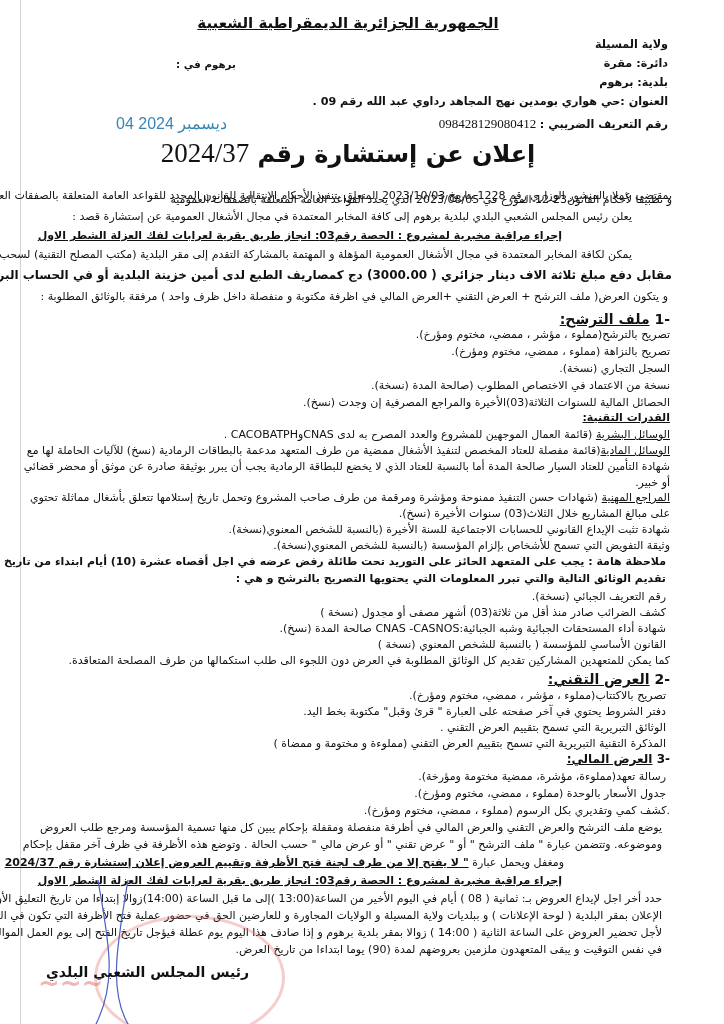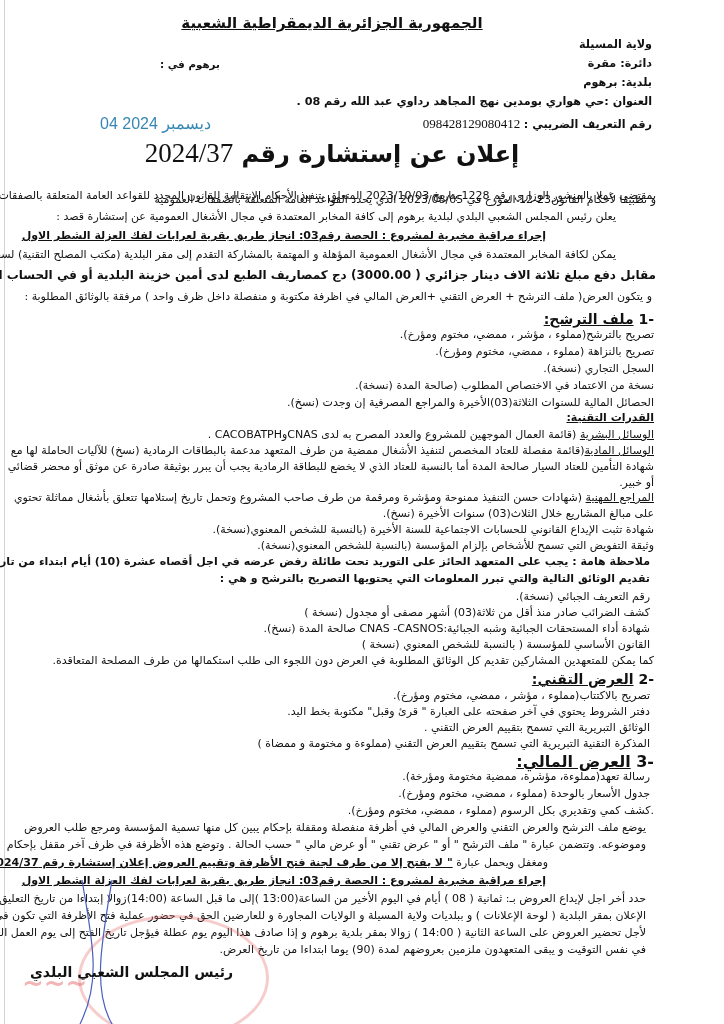--- a/index.html
+++ b/index.html
@@ -1,17 +1,17 @@
 <!DOCTYPE html>
 <html><head>
 <meta charset="utf-8">
 <style>
   html, body { margin:0; padding:0; background:#ffffff; }
   body { width:724px; height:1024px; position:relative; overflow:hidden; font-family:"DejaVu Sans", sans-serif; color:#111; }
-  .page { position:absolute; left:0; top:0; width:664px; height:1024px; direction:rtl; }
+  .page { position:absolute; left:16px; top:0; width:664px; height:1024px; direction:rtl; }
   .abs { position:absolute; white-space:nowrap; }
   .b { font-weight:bold; }
   .u { text-decoration:underline; }
   .t10 { font-size:10.3px; }
   .t11 { font-size:11.2px; }
   .left-edge { position:absolute; left:4px; top:0; width:1px; height:1024px; background:#cfd6cf; }
   .stamp-date { position:absolute; left:100px; top:114px; color:#0369a1; font-size:16px; font-family:Liberation Sans, sans-serif; direction:ltr; opacity:.8; letter-spacing:1px; }
   .main-title { position:absolute; right:0; left:0; top:138px; text-align:center; font-size:24px; font-weight:bold; }
   .main-title .num { font-family:"Liberation Serif", serif; font-weight:normal; font-size:27px; }
   .line { position:absolute; white-space:nowrap; font-size:11px; }
@@ -22,21 +22,21 @@
 </head>
 <body>
 
 <div class="page">
   <div class="left-edge"></div>
 
   <div class="abs b u" style="left:0;right:0;top:14px;text-align:center;font-size:15px;">الجمهورية الجزائرية الديمقراطية الشعبية</div>
   <div class="abs b t11" style="right:12px;top:38px;">ولاية المسيلة</div>
   <div class="abs b t11" style="right:12px;top:57px;">دائرة: مقرة</div>
   <div class="abs b t11" style="right:12px;top:76px;">بلدية: برهوم</div>
-  <div class="abs b t11" style="right:12px;top:95px;">العنوان :حي هواري بومدين نهج المجاهد رداوي عبد الله رقم 08 .</div>
+  <div class="abs b t11" style="right:12px;top:95px;">العنوان :حي هواري بومدين نهج المجاهد رداوي عبد الله رقم 09 .</div>
   <div class="abs t11" style="right:12px;top:116px;">
     <span class="b">رقم التعريف الضريبي :</span>
     <span style="font-family:'Liberation Serif',serif;font-size:13px;">09842812908041​2</span>
   </div>
   <div class="abs b t10" style="left:160px;top:58px;">برهوم في :</div>
   <div class="stamp-date">04 ديسمبر 2024</div>
 
   <div class="main-title">
     <span>إعلان عن إستشارة رقم</span>
     <span class="num">2024/37</span>
@@ -85,21 +85,21 @@
 
   <div class="line b" style="right:10px;top:671px;font-size:14px;">
     <span>-2</span>
     <span class="u">العرض التقني:</span>
   </div>
   <div class="line" style="right:14px;top:705px;">دفتر الشروط  يحتوي في آخر صفحته على العبارة " قرئ وقبل" مكتوبة بخط اليد.</div>
   <div class="line" style="right:14px;top:689px;">تصريح بالاكتتاب(مملوء ، مؤشر ، ممضي، مختوم ومؤرخ).</div>
   <div class="line" style="right:14px;top:721px;">الوثائق التبريرية التي تسمح بتقييم العرض التقني .</div>
   <div class="line" style="right:14px;top:737px;">المذكرة التقنية  التبريرية التي تسمح بتقييم العرض التقني (مملوءة و مختومة و ممضاة )</div>
 
-  <div class="line b" style="right:10px;top:752px;font-size:16px;">
+  <div class="line b" style="right:10px;top:752px;font-size:12px;">
     <span>-3</span>
     <span class="u">العرض المالي:</span>
   </div>
   <div class="line" style="right:14px;top:770px;">رسالة تعهد(مملوءة، مؤشرة، ممضية مختومة ومؤرخة).</div>
   <div class="line" style="right:14px;top:787px;">جدول الأسعار بالوحدة (مملوء ، ممضي، مختوم ومؤرخ).</div>
   <div class="line" style="right:10px;top:804px;">.كشف كمي وتقديري بكل الرسوم (مملوء ، ممضي، مختوم ومؤرخ).</div>
 
   <div class="line" style="right:18px;top:821px;">يوضع ملف الترشح والعرض التقني والعرض المالي في أظرفة منفصلة ومقفلة بإحكام  يبين كل منها تسمية المؤسسة ومرجع طلب العروض</div>
   <div class="line" style="right:18px;top:838px;">وموضوعه. وتتضمن عبارة " ملف الترشح " أو " عرض تقني " أو عرض مالي " حسب الحالة . وتوضع هذه الأظرفة في ظرف آخر مقفل بإحكام</div>
   <div class="line" style="right:116px;top:856px;">

